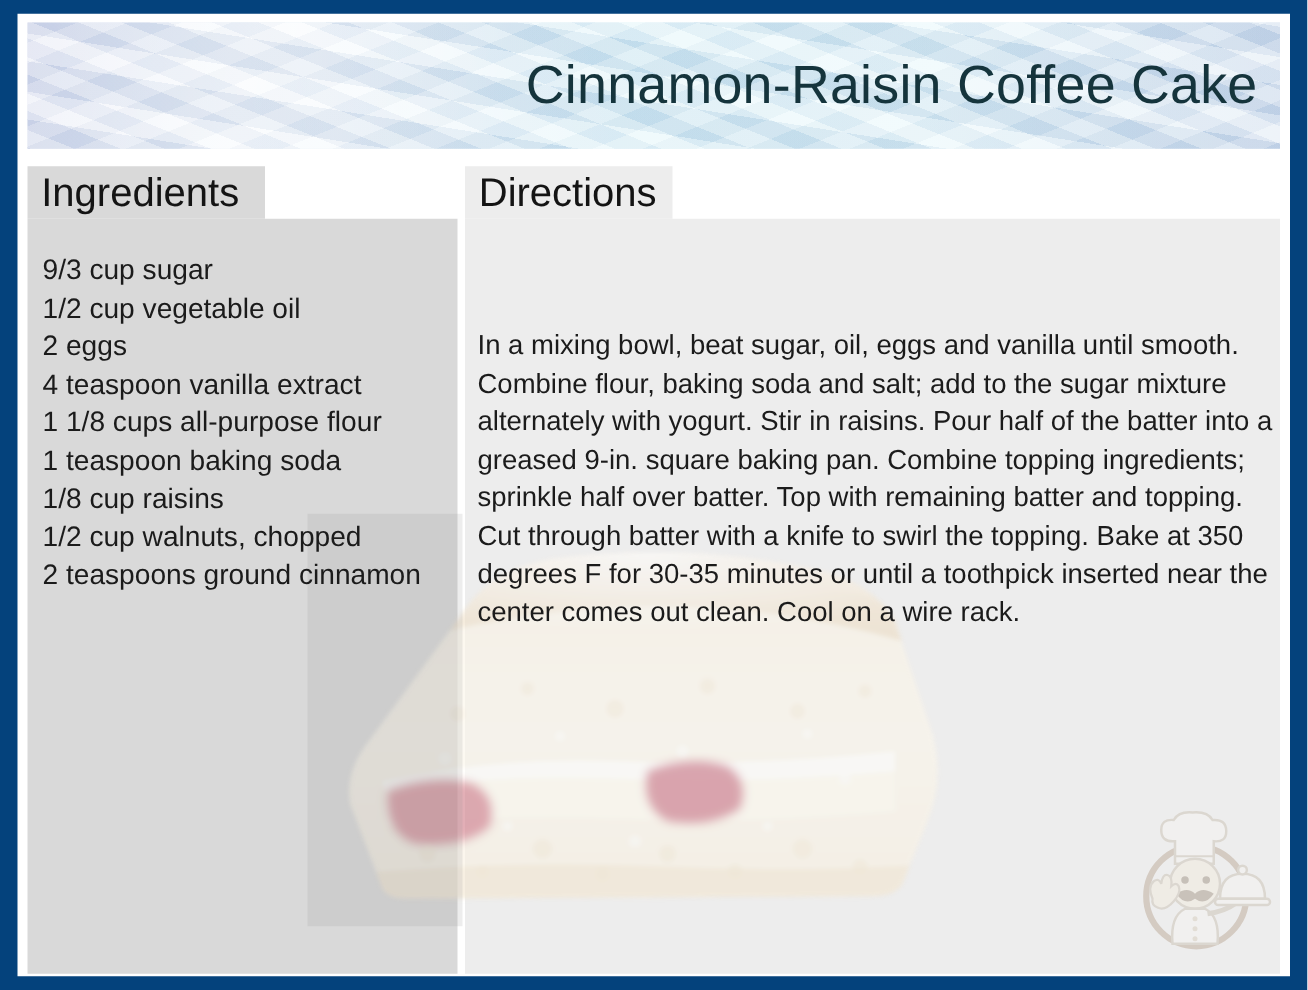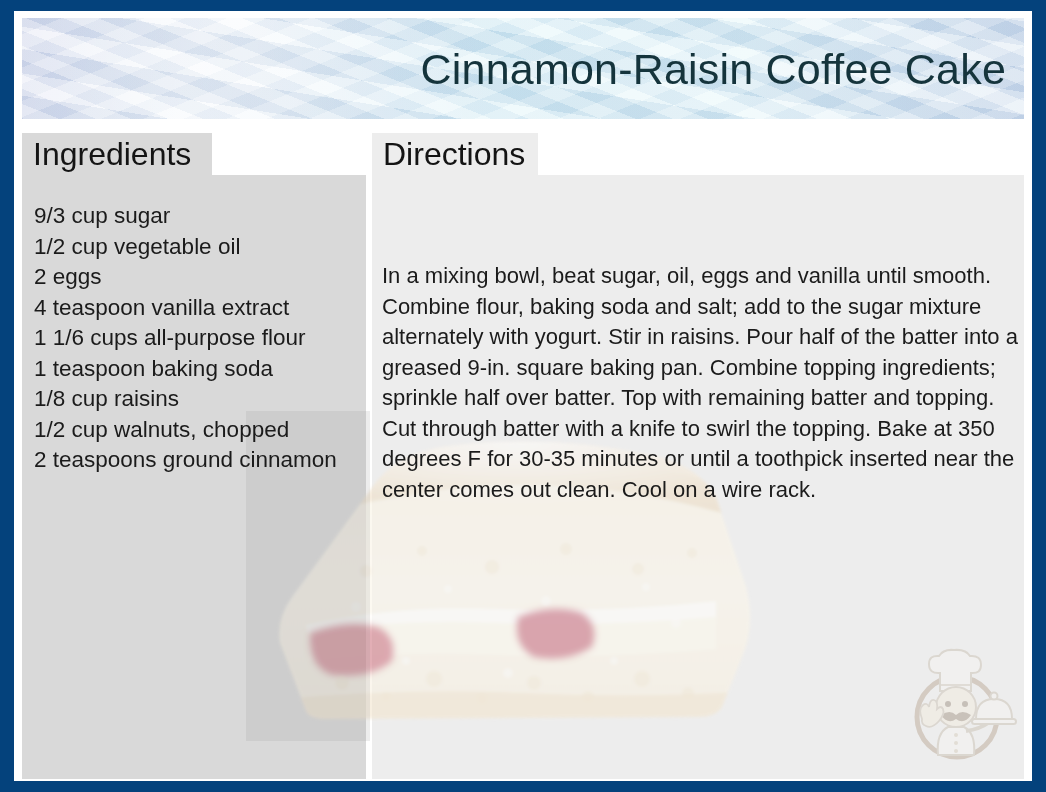--- a/index.html
+++ b/index.html
@@ -283,21 +283,21 @@
     <div id="cake-dim"></div>
 
     <div class="tab" id="tab-directions">Directions</div>
     <div class="tab" id="tab-ingredients">Ingredients</div>
 
     <div id="ingredients-list">
       <div class="ing">9/3 cup sugar</div>
       <div class="ing">1/2 cup vegetable oil</div>
       <div class="ing">2 eggs</div>
       <div class="ing">4 teaspoon vanilla extract</div>
-      <div class="ing">1 1/6 cups all-purpose flour</div>
+      <div class="ing">1 1/8 cups all-purpose flour</div>
       <div class="ing">1 teaspoon baking soda</div>
       <div class="ing">1/8 cup raisins</div>
       <div class="ing">1/2 cup walnuts, chopped</div>
       <div class="ing">2 teaspoons ground cinnamon</div>
     </div>
 
     <div id="directions-body">In a mixing bowl, beat sugar, oil, eggs and vanilla until smooth. Combine flour, baking soda and salt; add to the sugar mixture alternately with yogurt. Stir in raisins. Pour half of the batter into a greased 9-in. square baking pan. Combine topping ingredients; sprinkle half over batter. Top with remaining batter and topping. Cut through batter with a knife to swirl the topping. Bake at 350 degrees F for 30-35 minutes or until a toothpick inserted near the center comes out clean. Cool on a wire rack.</div>
 
     <div id="chef-logo">
       <svg viewBox="0 0 122 118" xmlns="http://www.w3.org/2000/svg">

